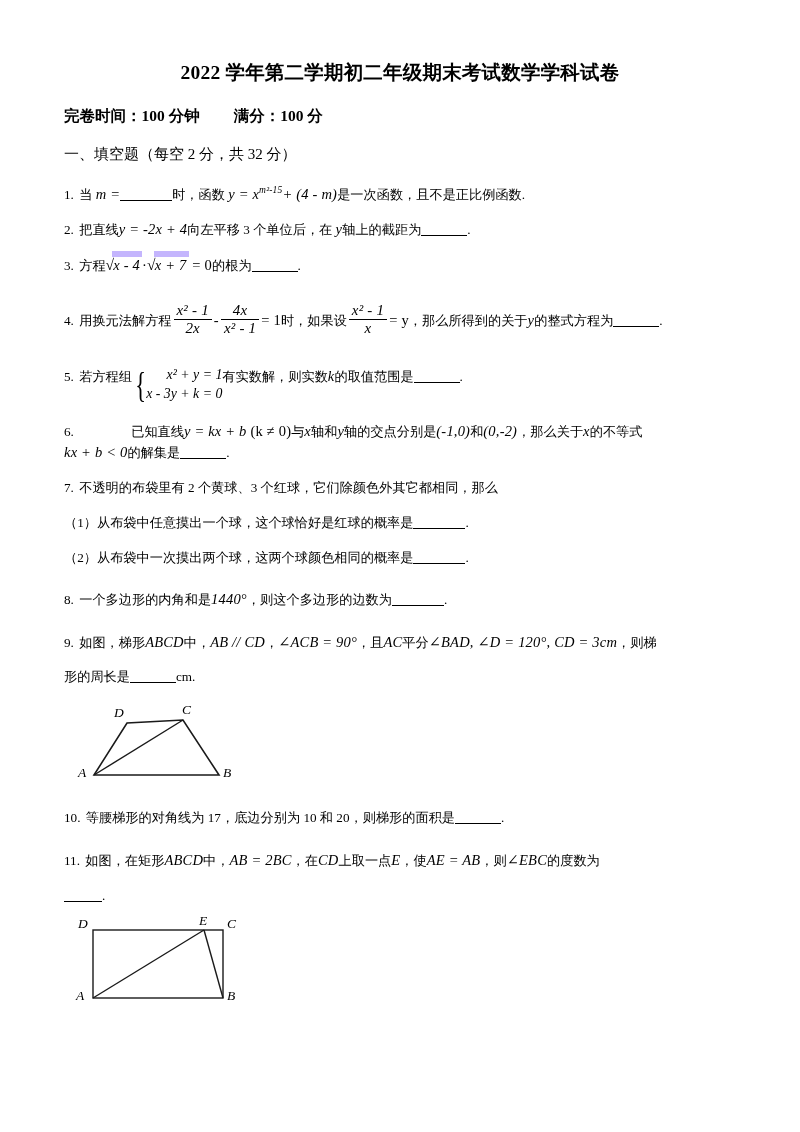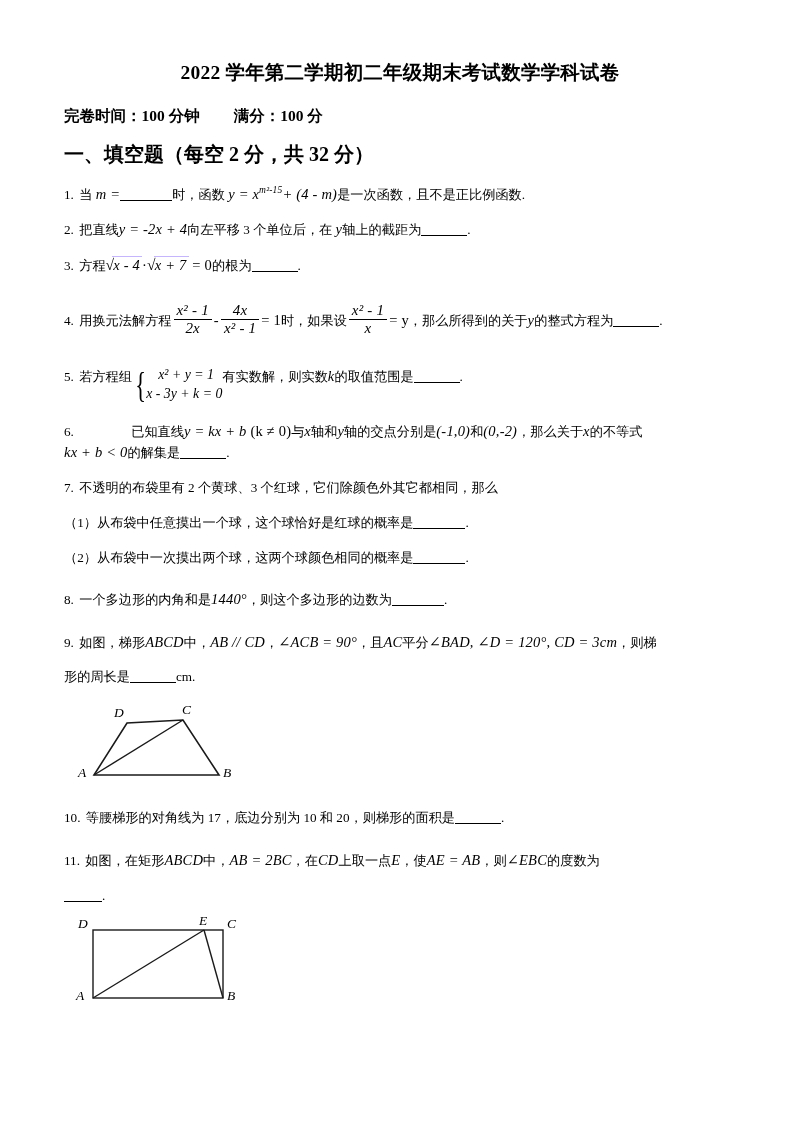--- a/index.html
+++ b/index.html
@@ -41,22 +41,22 @@
   .doc-subtitle {
     font-size: 15.5px;
     font-weight: bold;
     text-align: left;
     margin: 16px 0 0 0;
     line-height: 24px;
   }
   .sub-gap { display: inline-block; width: 34px; }
 
   .section-title {
-    font-size: 20px;
-    font-weight: bold;
+    font-size: 15px;
+    font-weight: normal;
     margin: 14px 0 0 0;
     line-height: 24px;
   }
 
   
   .q {
     font-size: 13.2px;
     line-height: 21px;
     margin-top: 14px;
     position: relative;
@@ -85,21 +85,21 @@
     height: 12px;
     vertical-align: -2px;
   }
   .blank.w-short { width: 38px; }
   .blank.w-long { width: 52px; }
 
   
   .rad { display: inline-block; position: relative; white-space: nowrap; }
   .rad > .sign { font-size: 15.5px; font-style: normal; }
   .rad > .body {
-    border-top: 1px solid #c4b5fd;
+    border-top: 6px solid #c4b5fd;
     padding: 0 2px 0 1px;
     margin-left: -2px;
     font-style: italic;
   }
 
   
   .frac {
     display: inline-block;
     vertical-align: -0.55em;
     text-align: center;
@@ -128,21 +128,21 @@
   }
   .sys .rows {
     display: inline-block;
     vertical-align: middle;
     text-align: left;
     font-style: italic;
     font-size: 13.8px;
     line-height: 1.35;
   }
   .sys .rows span { display: block; white-space: nowrap; }
-  .sys .rows .r1 { padding-left: 12px; }
+  .sys .rows .r1 { padding-left: 12px; text-align: right; }
 
   
   .fig { position: relative; margin-top: 10px; }
   .fig svg { display: block; }
   .fig-label {
     font-style: italic;
     font-size: 13.5px;
     font-family: "Liberation Serif", "DejaVu Serif", serif;
     position: absolute;
   }

